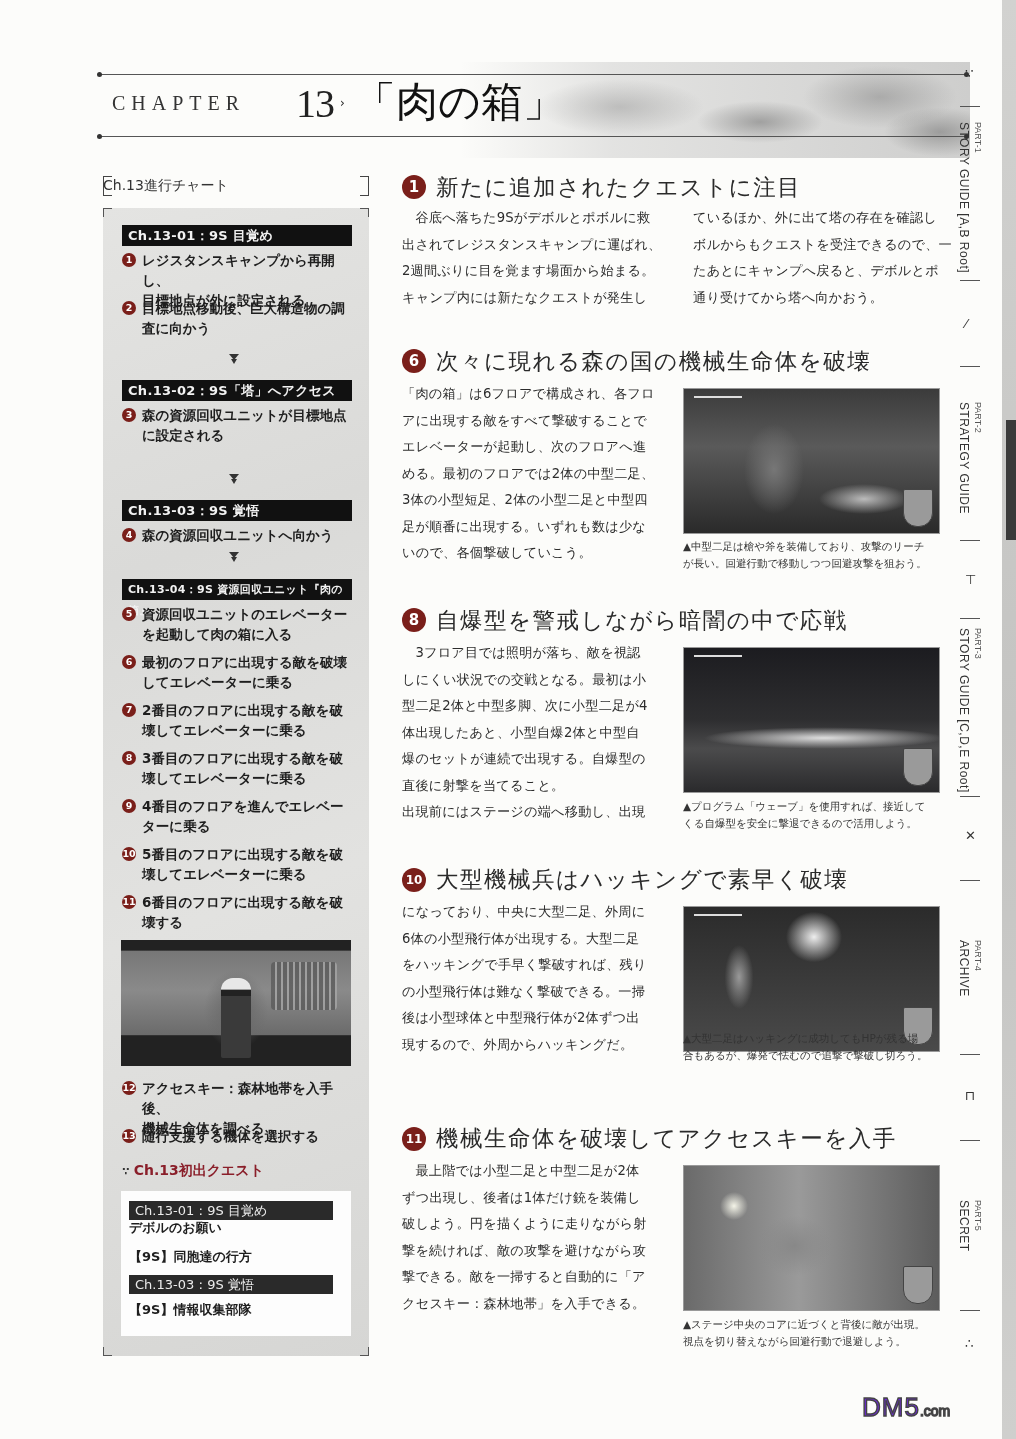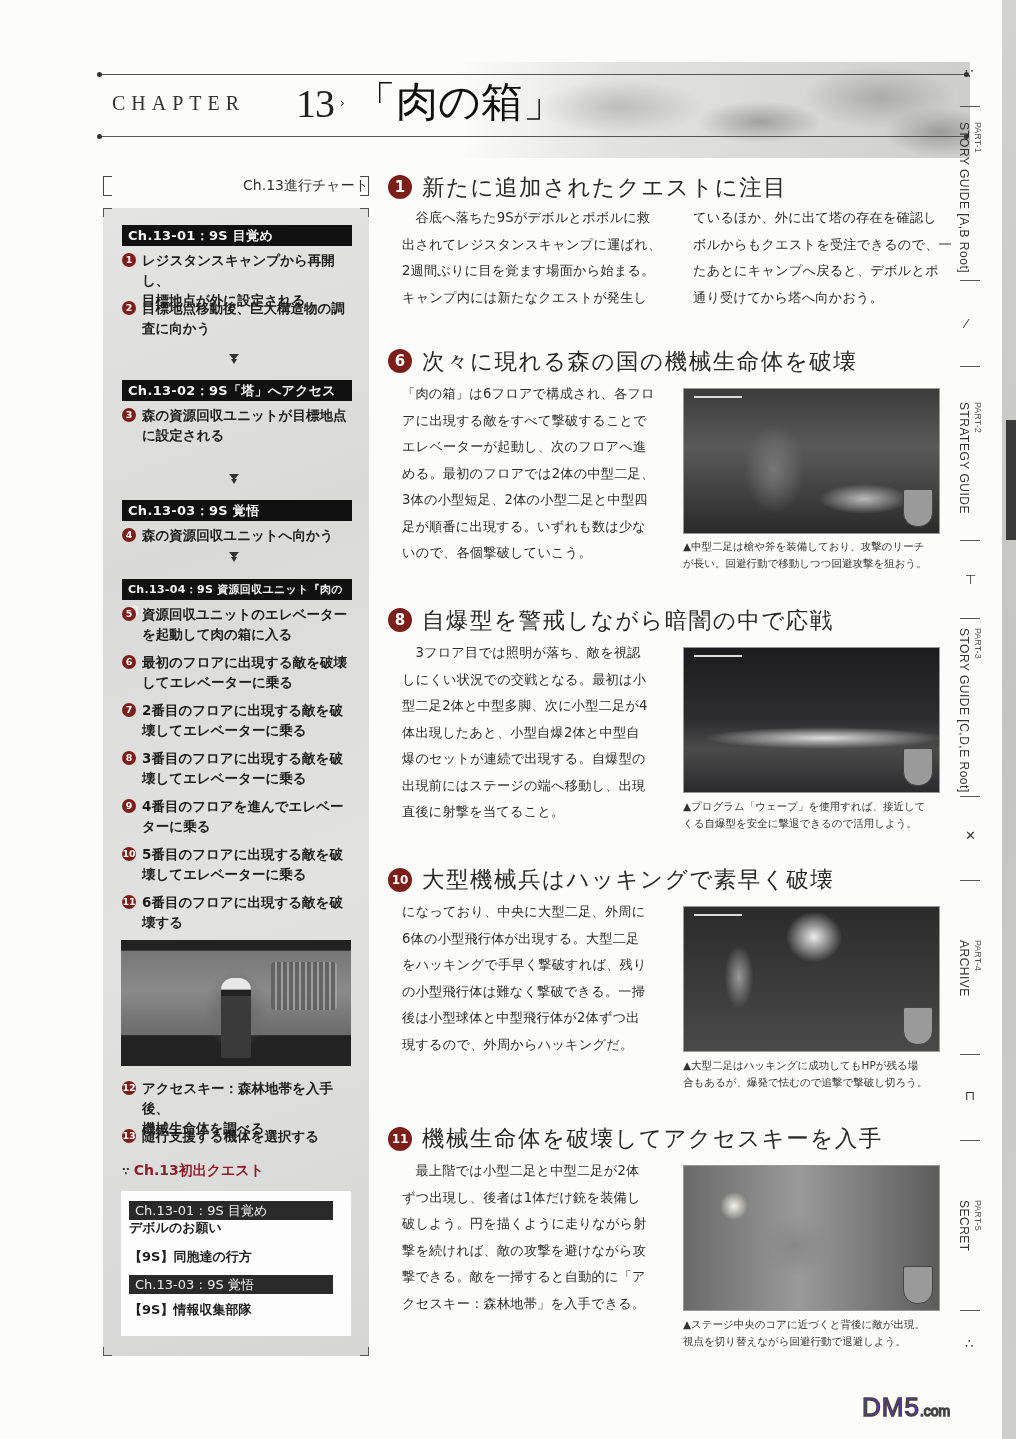--- a/index.html
+++ b/index.html
@@ -26,21 +26,21 @@
     font-size: 40px; color: #222; letter-spacing: -1px; }
   .chapter-arrow { position: absolute; left: 240px; top: 34px; font-size: 12px; color: #222; }
   .chapter-title { position: absolute; left: 254px; top: 12px; font-family: "DejaVu Serif", serif;
     font-size: 42px; color: #111; }
 
   
   .chart-title-box { position: absolute; left: 103px; top: 174px; width: 266px; height: 24px; }
   .bracket { position: absolute; width: 9px; height: 20px; border: 1px solid #444; }
   .bracket.l { left: 0; top: 2px; border-right: none; }
   .bracket.r { right: 0; top: 2px; border-left: none; }
-  .chart-title { position: absolute; left: 0; right: 0; top: 3px; text-align: right; font-size: 14px; color: #333; }
+  .chart-title { position: absolute; left: 0; right: 0; top: 3px; text-align: left; font-size: 14px; color: #333; }
 
   .flow-panel { position: absolute; left: 103px; top: 208px; width: 266px; height: 1148px;
     background: linear-gradient(160deg, #e4e4e2 0%, #dadad8 30%, #e2e2e0 60%, #d6d6d4 100%); }
   .flow-panel .corner { position: absolute; width: 9px; height: 9px; border: 1px solid #555; }
   .flow-panel .corner.tl { left: 0; top: 0; border-right: none; border-bottom: none; }
   .flow-panel .corner.tr { right: 0; top: 0; border-left: none; border-bottom: none; }
   .flow-panel .corner.bl { left: 0; bottom: 0; border-right: none; border-top: none; }
   .flow-panel .corner.br { right: 0; bottom: 0; border-left: none; border-top: none; }
 
   .step-bar { position: absolute; left: 19px; width: 230px; height: 21px; background: #111;
@@ -65,21 +65,21 @@
     background: repeating-linear-gradient(90deg, #555 0 4px, #aaa 4px 6px); opacity: 0.7; border-radius: 4px; }
 
   .quest-heading { position: absolute; left: 19px; top: 954px; font-size: 14px; font-weight: bold; color: #8a1f2a; }
   .quest-heading .dots { color: #333; font-size: 11px; margin-right: 4px; }
   .quest-box { position: absolute; left: 18px; top: 983px; width: 230px; height: 145px; background: #fdfdfd; }
   .quest-bar { position: absolute; left: 8px; width: 204px; height: 19px; background: #2a2a2a; color: #ececec;
     font-size: 13px; line-height: 19px; padding-left: 6px; }
   .quest-item { position: absolute; left: 8px; font-size: 13px; font-weight: bold; color: #1e1e1e; }
 
   
-  .section-heading { position: absolute; left: 388px; font-size: 22.5px; color: #2a2a2a; letter-spacing: 1.5px;
+  .section-heading { position: absolute; left: 402px; font-size: 22.5px; color: #2a2a2a; letter-spacing: 1.5px;
     white-space: nowrap; }
   .section-heading .badge { display: inline-block; width: 24px; height: 24px; border-radius: 50%; background: #7a1f1a;
     color: #fff; font-size: 15px; line-height: 24px; text-align: center; font-weight: bold; vertical-align: 3px;
     margin-right: 10px; letter-spacing: 0; }
   .body-text { position: absolute; font-size: 13.2px; line-height: 26.5px; color: #2c2c2c; letter-spacing: 0.2px; }
   .body-text p { white-space: nowrap; }
   .shot { position: absolute; left: 683px; width: 257px; height: 146px; border: 1px solid #999; overflow: hidden; }
   .shot .hud { position: absolute; left: 10px; top: 7px; width: 48px; height: 2px; background: #ddd; }
   .shot .minimap { position: absolute; right: 6px; bottom: 6px; width: 30px; height: 38px; background: #9a9a9a;
     border: 1px solid #444; border-radius: 2px 2px 14px 14px; }
@@ -272,22 +272,22 @@
 
 <div class="section-heading" style="top:605px">
   <span class="badge">8</span><span>自爆型を警戒しながら暗闇の中で応戦</span>
 </div>
 <div class="body-text" style="left:402px;top:640px">
   <p>　3フロア目では照明が落ち、敵を視認</p>
   <p>しにくい状況での交戦となる。最初は小</p>
   <p>型二足2体と中型多脚、次に小型二足が4</p>
   <p>体出現したあと、小型自爆2体と中型自</p>
   <p>爆のセットが連続で出現する。自爆型の</p>
+  <p>直後に射撃を当てること。</p>
   <p>出現前にはステージの端へ移動し、出現</p>
-  <p>直後に射撃を当てること。</p>
 </div>
 <div class="shot s8" style="top:647px">
   <div class="hud"></div>
   <div class="minimap"></div>
 </div>
 <div class="caption" style="top:798px">
   <div>▲プログラム「ウェーブ」を使用すれば、接近して</div>
   <div>くる自爆型を安全に撃退できるので活用しよう。</div>
 </div>
 
@@ -299,21 +299,21 @@
   <p>6体の小型飛行体が出現する。大型二足</p>
   <p>をハッキングで手早く撃破すれば、残り</p>
   <p>の小型飛行体は難なく撃破できる。一掃</p>
   <p>後は小型球体と中型飛行体が2体ずつ出</p>
   <p>現するので、外周からハッキングだ。</p>
 </div>
 <div class="shot s10" style="top:906px">
   <div class="hud"></div>
   <div class="minimap"></div>
 </div>
-<div class="caption" style="top:1057px">
+<div class="caption" style="top:1030px">
   <div>▲大型二足はハッキングに成功してもHPが残る場</div>
   <div>合もあるが、爆発で怯むので追撃で撃破し切ろう。</div>
 </div>
 
 <div class="section-heading" style="top:1123px">
   <span class="badge" style="font-size:12px">11</span><span>機械生命体を破壊してアクセスキーを入手</span>
 </div>
 <div class="body-text" style="left:402px;top:1158px">
   <p>　最上階では小型二足と中型二足が2体</p>
   <p>ずつ出現し、後者は1体だけ銃を装備し</p>

